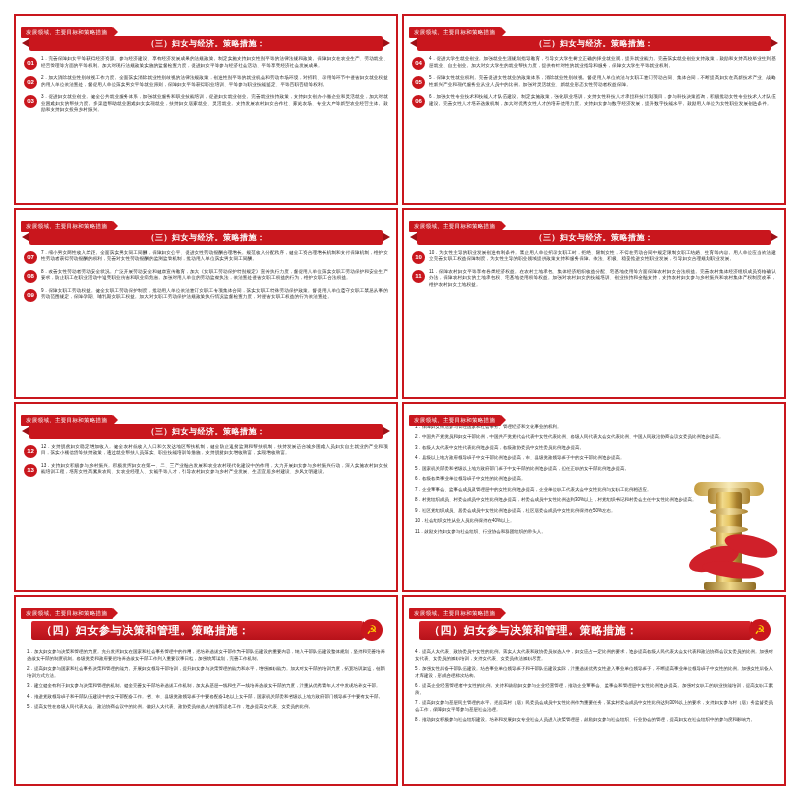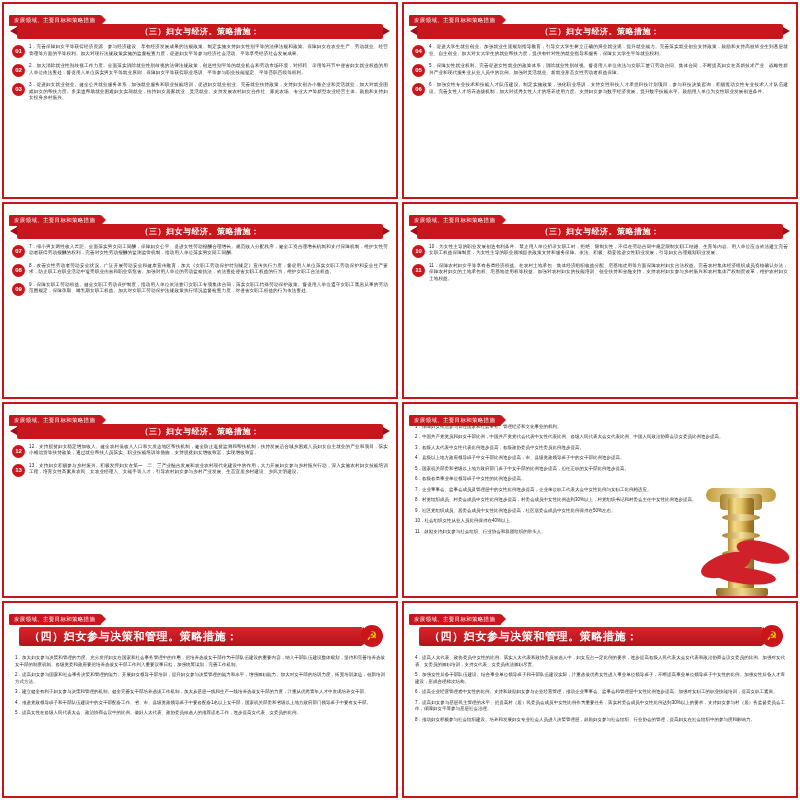--- a/index.html
+++ b/index.html
@@ -9,21 +9,21 @@
     width: 800px;
     height: 800px;
     overflow: hidden;
     font-family: "Liberation Sans", sans-serif;
   }
   .deck {
     width: 800px;
     height: 800px;
     position: relative;
     box-sizing: border-box;
-    padding: 2px;
+    padding: 14px;
     display: grid;
     grid-template-columns: 1fr 1fr;
     grid-template-rows: repeat(4, 1fr);
     gap: 3px 4px;
   }
   .slide {
     position: relative;
     background: #ffffff;
     border: 2px solid #c9161d;
     box-sizing: border-box;

